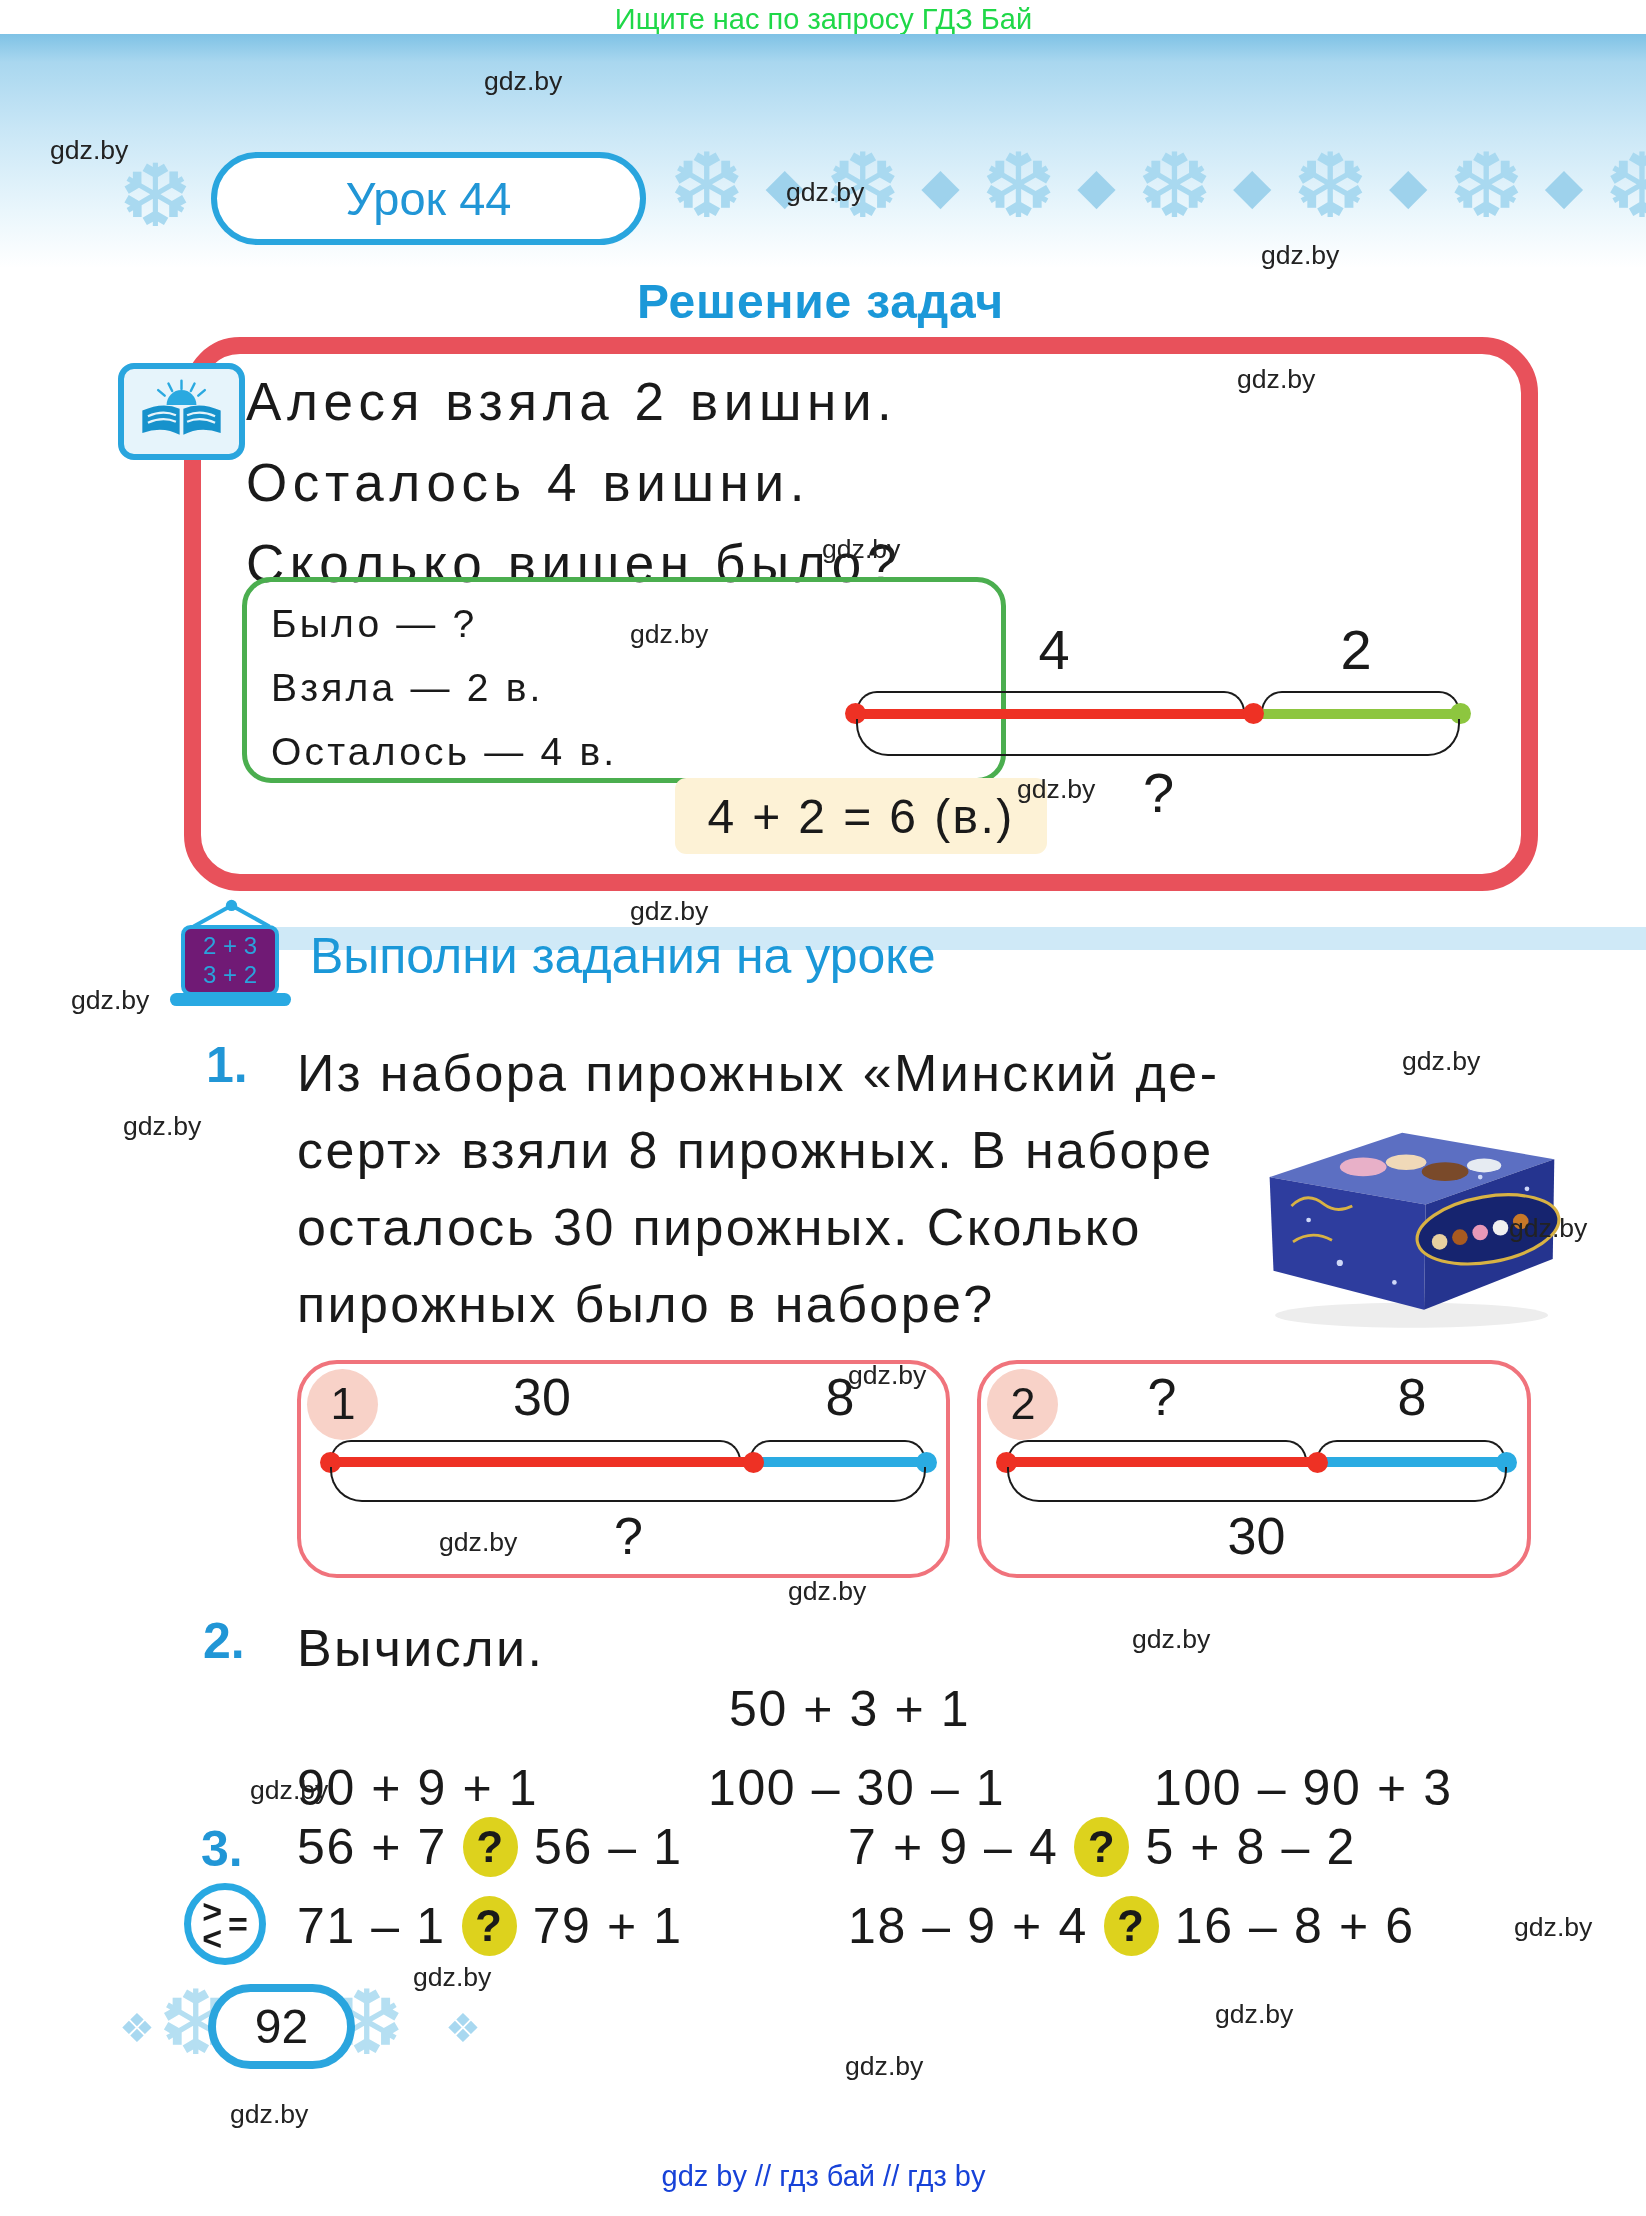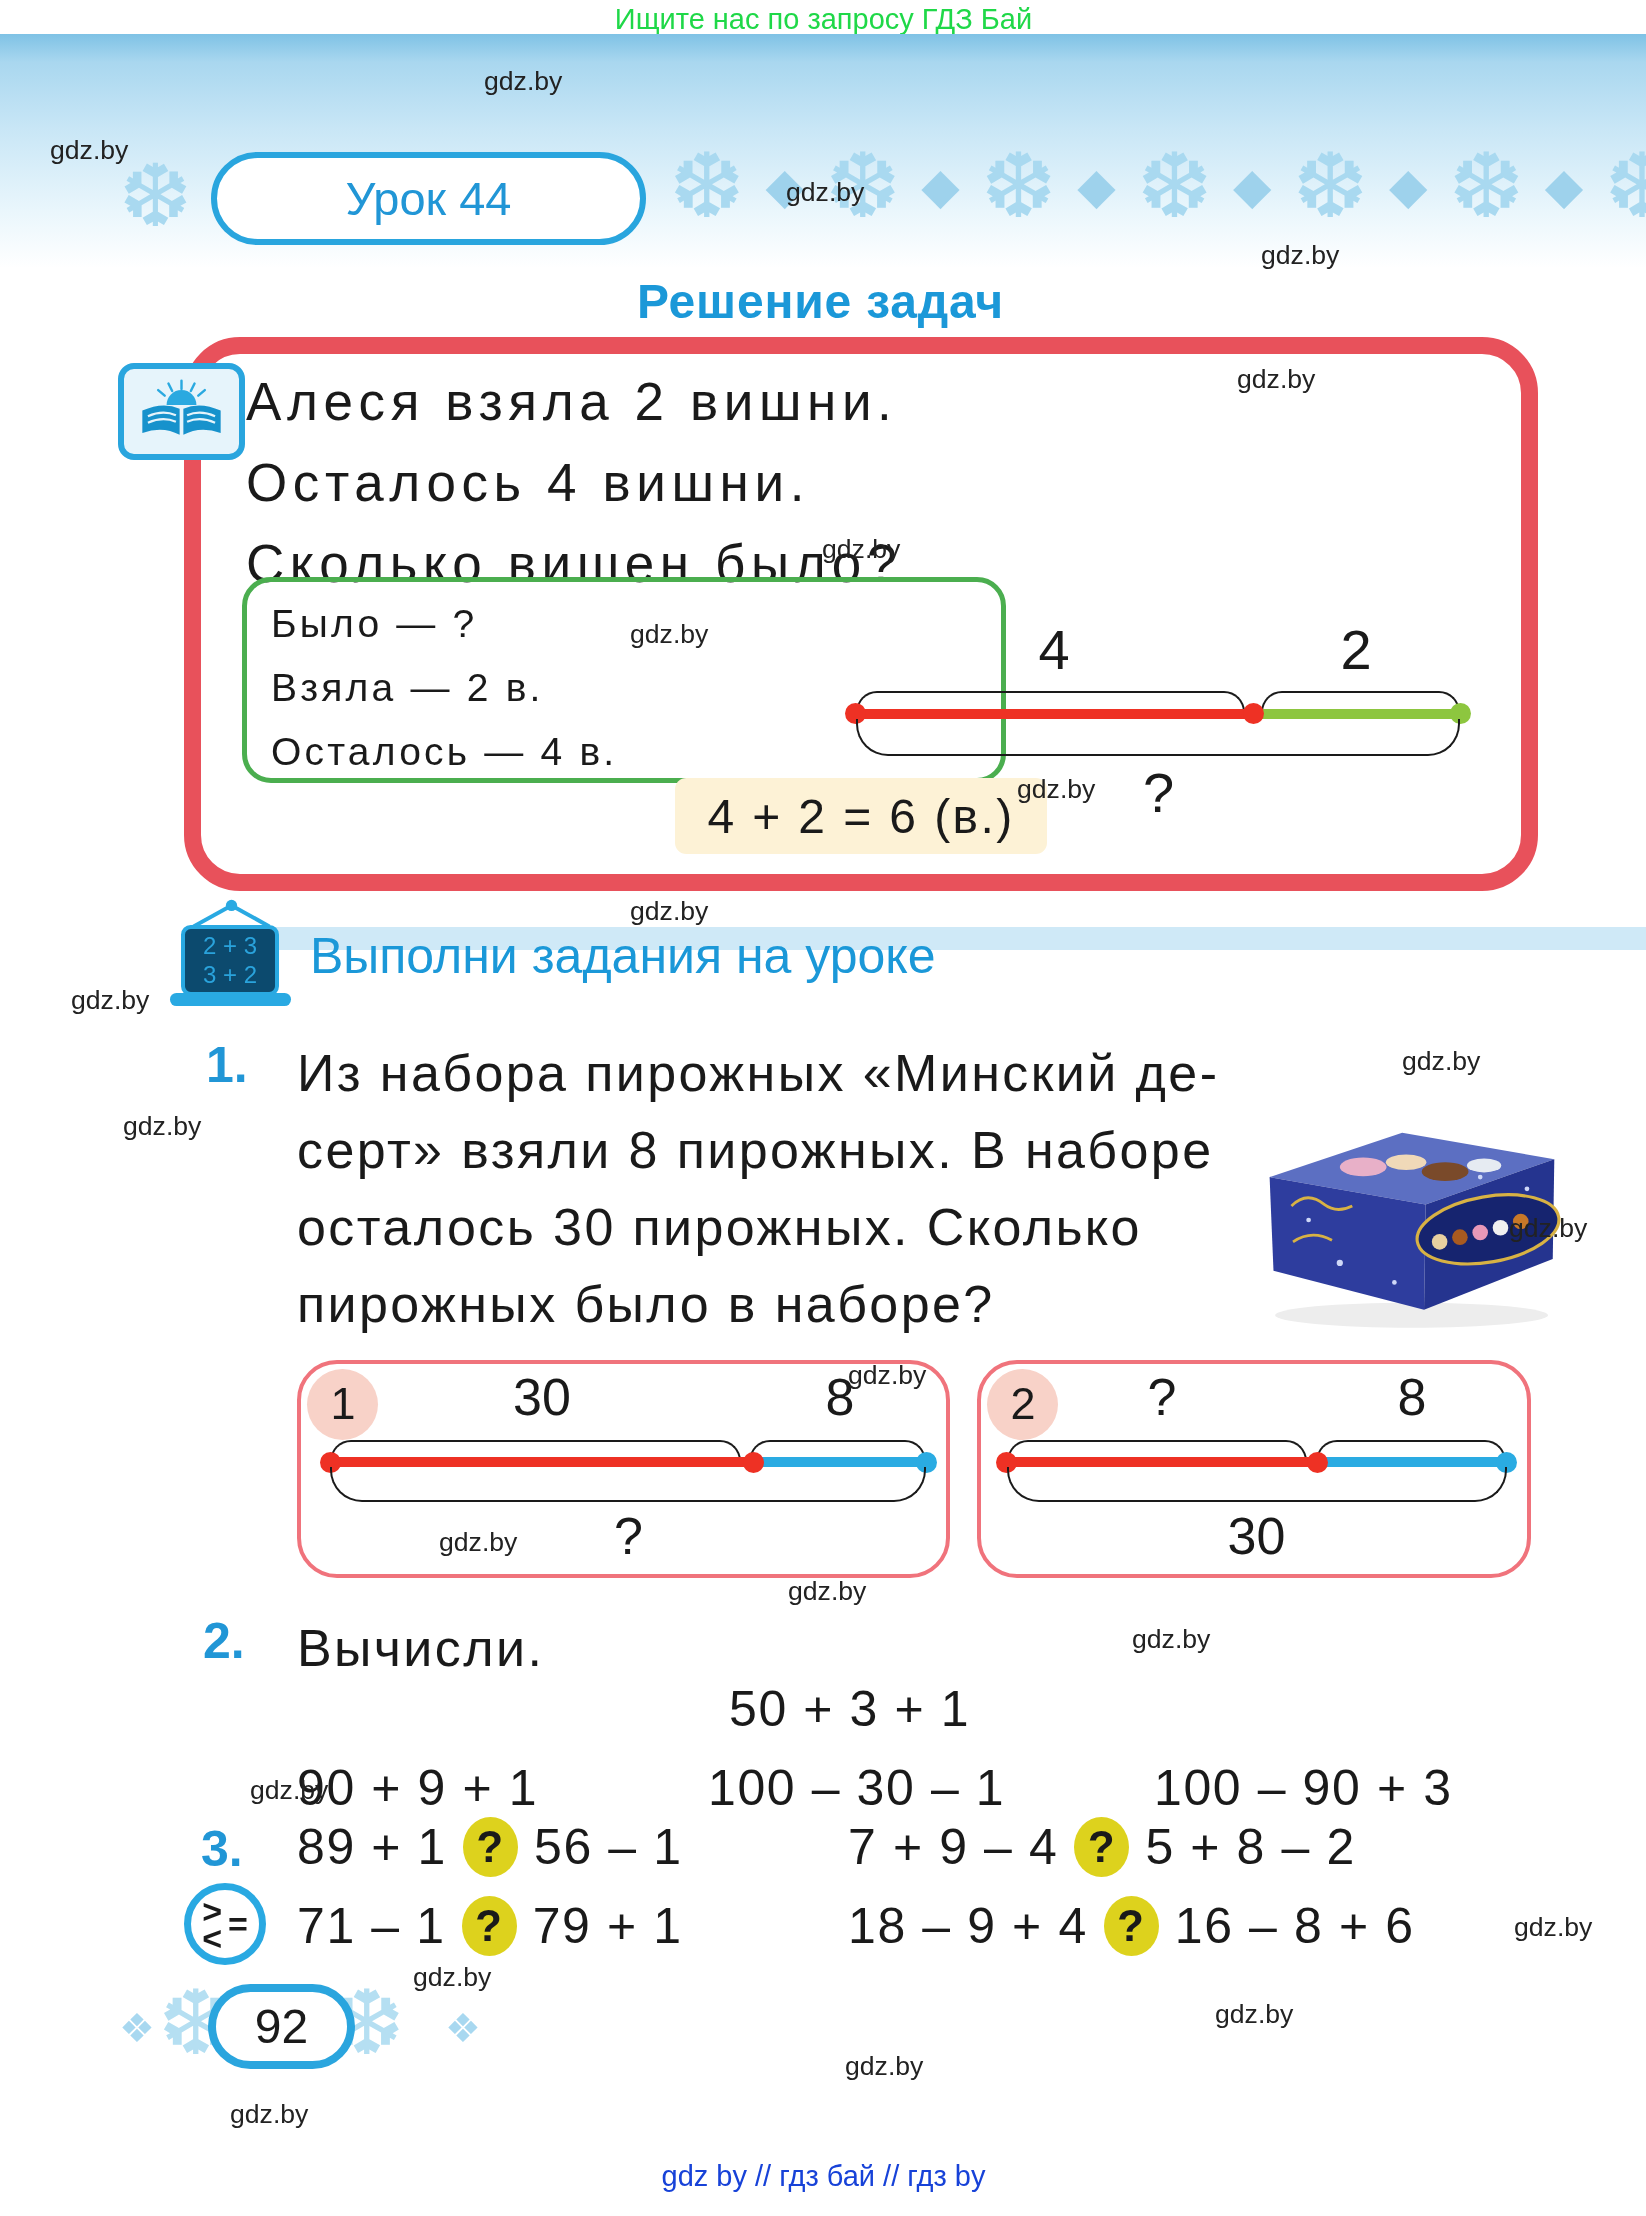--- a/index.html
+++ b/index.html
@@ -44,21 +44,21 @@
   .brace-top{position:absolute;height:22.6px;border:2.4px solid #1a1a1a;border-bottom:none;
         border-radius:21px 21px 0 0;box-sizing:border-box;}
   .brace-bottom{position:absolute;height:37px;border:2.4px solid #1a1a1a;border-top:none;
         border-radius:0 0 32px 32px;box-sizing:border-box;}
   .seg{position:absolute;height:9.7px;border-radius:4.8px;}
   .dot{position:absolute;width:21px;height:21px;border-radius:50%;}
 
   
   .head-band{left:266px;top:927px;width:1381px;height:22.6px;background:#cfe9f7;}
   .section-head{left:310px;top:927px;font-size:50px;font-weight:normal;color:#1b98d8;}
-  .chalk-board{left:181px;top:925px;width:98px;height:71px;background:#0c4a6e;border:4.8px solid #29a9e2;
+  .chalk-board{left:181px;top:925px;width:98px;height:71px;background:#701a75;border:4.8px solid #29a9e2;
         border-radius:9.7px;box-sizing:border-box;text-align:center;font-size:24px;color:#2aa3dc;
         line-height:29px;padding-top:1.6px;z-index:6;}
   .chalk-base{left:170px;top:993px;width:121px;height:13px;background:#29a9e2;border-radius:6.4px;z-index:6;}
 
   .task-num{font-size:50px;font-weight:bold;color:#2196d6;}
   .task-text{font-size:52px;letter-spacing:2.4px;line-height:77px;}
   .expr{position:absolute;font-size:50px;letter-spacing:1.6px;white-space:nowrap;}
 
   
   .scheme-card{position:absolute;top:1360px;height:218px;border:4.8px solid #f0737c;border-radius:40px;
@@ -301,21 +301,21 @@
   <div class="expr" style="left:708px;top:1759px;">100 – 30 – 1</div>
   <div class="expr" style="left:1154px;top:1759px;">100 – 90 + 3</div>
 
   <div class="abs task-num" style="left:201px;top:1820px;">3.</div>
   <div class="abs cmp-icon">
     <span style="left:11.3px;top:1.6px;">&gt;</span>
     <span style="left:11.3px;top:29px;">&lt;</span>
     <span style="left:37px;top:14.5px;">=</span>
   </div>
   <div class="cmp-row" style="left:297px;top:1817px;">
-    <span>89 + 1</span>
+    <span>56 + 7</span>
     <span class="qcircle">?</span>
     <span>56 – 1</span>
   </div>
   <div class="cmp-row" style="left:848px;top:1817px;">
     <span>7 + 9 – 4</span>
     <span class="qcircle">?</span>
     <span>5 + 8 – 2</span>
   </div>
   <div class="cmp-row" style="left:297px;top:1896px;">
     <span>71 – 1</span>

